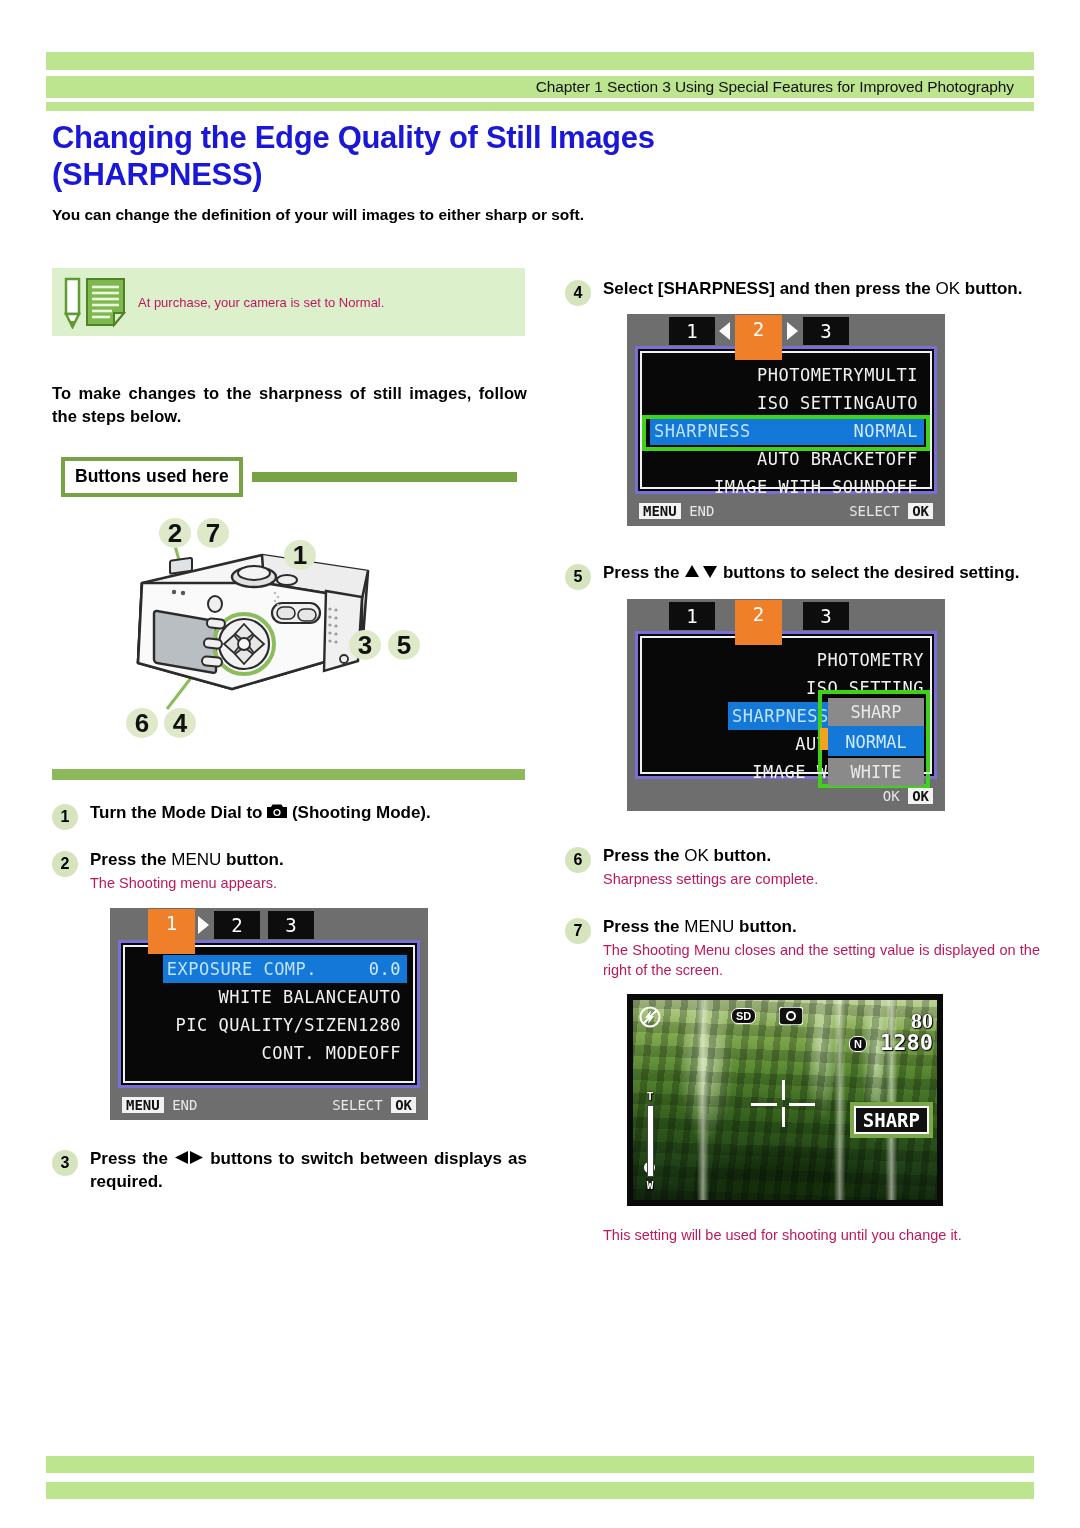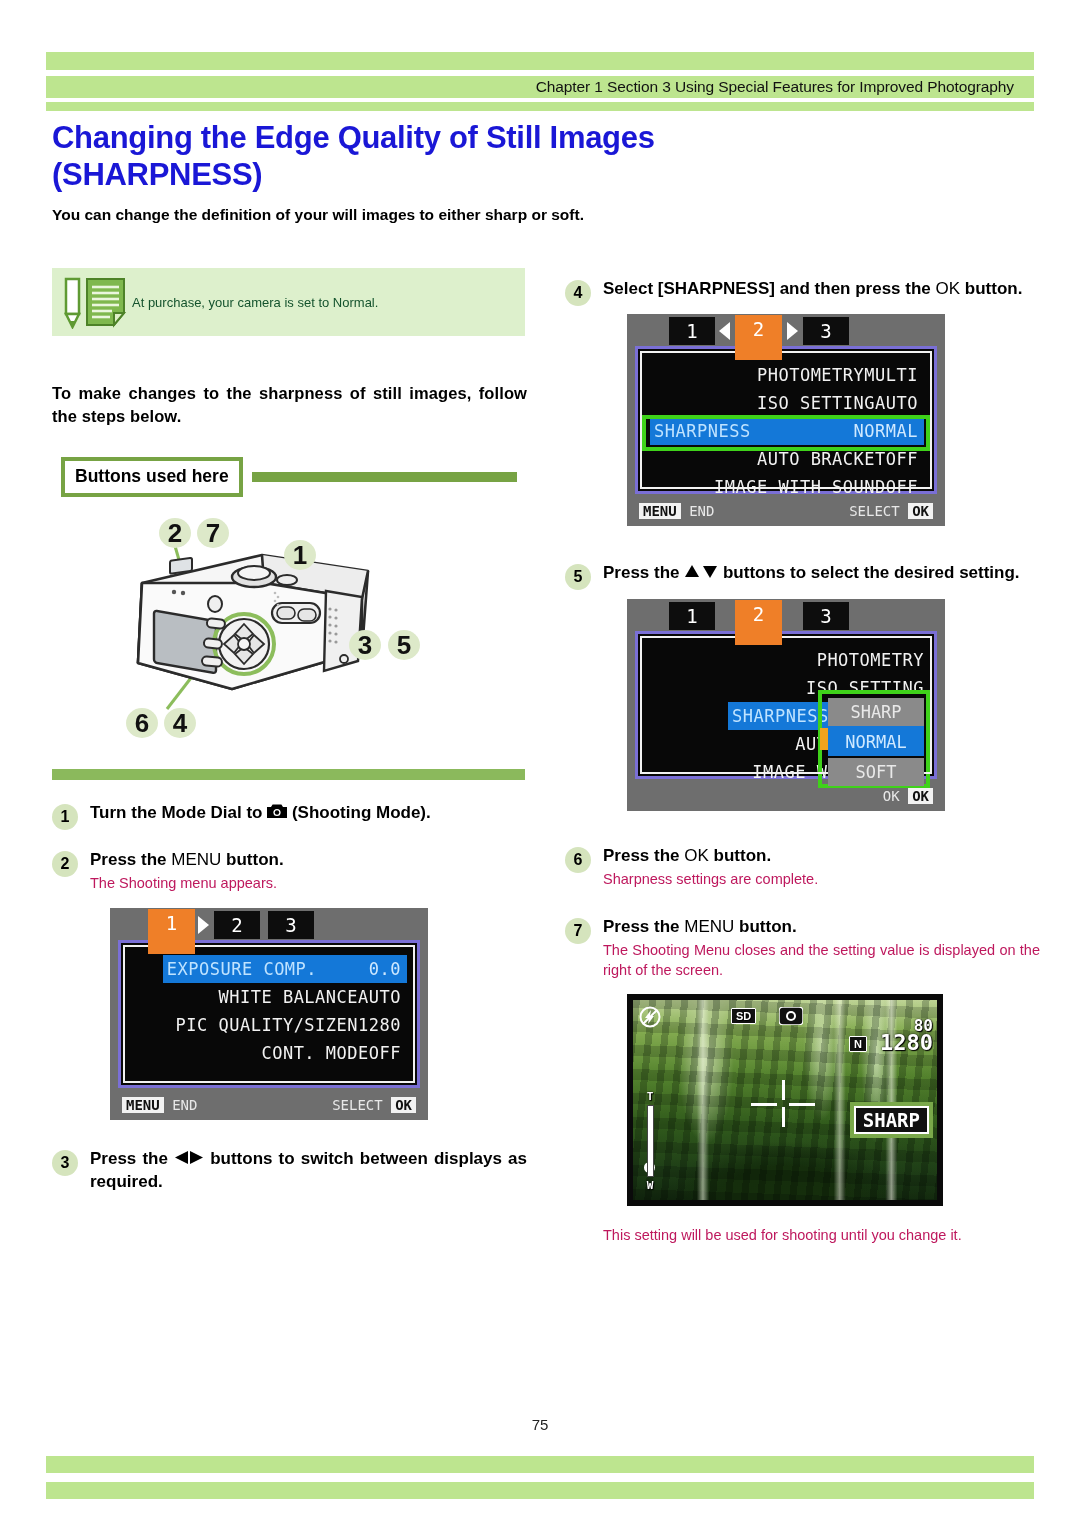--- a/index.html
+++ b/index.html
@@ -38,21 +38,21 @@
   
   .col-left  { position: absolute; left: 52px;  top: 268px; width: 475px; }
   .col-right { position: absolute; left: 565px; top: 278px; width: 475px; }
 
   
   .note-box {
     position: relative; width: 473px; height: 68px;
     background: #ddf0cc; display: flex; align-items: center;
   }
   .note-icon { width: 70px; height: 54px; margin-left: 10px; position: relative; flex: none; }
-  .note-text { font-size: 13px; color: #14532d; }
+  .note-text { font-size: 13px; color: #be185d; margin-left: 6px; }
 
   
   .intro {
     margin-top: 46px; font-size: 16.5px; font-weight: bold; line-height: 1.42;
     text-align: justify; text-align-last: left; letter-spacing: 0.1px;
   }
 
   
   .bu-wrap { position: relative; margin-top: 28px; height: 40px; width: 473px; }
   .bu-label {
@@ -176,21 +176,21 @@
     background:
       linear-gradient(90deg, rgba(240,248,225,.0) 21%, rgba(240,248,225,.55) 23%, rgba(240,248,225,.0) 25%),
       linear-gradient(90deg, rgba(240,248,225,.0) 66%, rgba(245,250,230,.5) 68%, rgba(240,248,225,.0) 70%),
       linear-gradient(90deg, rgba(240,248,225,.0) 83%, rgba(248,252,235,.55) 85%, rgba(240,248,225,.0) 87%);
   }
   .osd { position: absolute; color: #fff; z-index: 4;
     font-family: "DejaVu Sans Mono", monospace;
     text-shadow: 0 0 2px #000, 1px 1px 1px #000; }
   .osd-badge {
     background: #111; color: #fff; font-size: 11px; font-weight: bold;
-    padding: 1px 4px; border-radius: 1px; border: 1px solid #fff;
+    padding: 1px 4px; border-radius: 7px; border: 1px solid #fff;
     font-family: "Liberation Sans", sans-serif;
   }
   .sharp-badge {
     position: absolute; right: 10px; top: 108px; z-index: 6;
     border: 4px solid #7aa84a; background: #111;
   }
   .sharp-badge span {
     display: block; border: 2px solid #fff; color: #fff;
     font-size: 19px; font-weight: bold; padding: 1px 7px;
     font-family: "DejaVu Sans Mono", monospace;
@@ -487,21 +487,21 @@
           <div class="row">
             <span class="lbl">AUTO BRACKET</span>
           </div>
           <div class="row">
             <span class="lbl">IMAGE WITH SOUND</span>
           </div>
         </div>
         <div class="popup">
           <div>SHARP</div>
           <div class="cur">NORMAL<span class="popup-marker"></span></div>
-          <div>SOFT</div>
+          <div>WHITE</div>
         </div>
         <div class="grn-box" style="right:4px; top:56px; width:112px; height:98px;"></div>
       </div>
       <div class="lcd-foot">
         <span></span>
         <span><span>OK</span> <span class="kbox">OK</span></span>
       </div>
     </div>
 
     <div class="step" style="margin-top:34px;">
@@ -534,21 +534,21 @@
       <span class="osd osd-badge" style="left:104px; top:14px;">SD</span>
 
       <span class="osd" style="left:152px; top:13px;">
         <svg width="24" height="18" viewBox="0 0 24 18">
           <rect x="0" y="0" width="24" height="18" rx="4" fill="#111" stroke="#fff" stroke-width="1.5"></rect>
           <circle cx="12" cy="9" r="5" fill="#fff"></circle>
           <circle cx="12" cy="9" r="3" fill="#111"></circle>
         </svg>
       </span>
 
-      <span class="osd" style="right:10px; top:22px; font-size:16px; font-weight:bold;">80</span>
+      <span class="osd" style="right:10px; top:14px; font-size:22px; font-weight:bold;font-family:Liberation Serif, serif;">80</span>
 
       <span class="osd osd-badge" style="right:76px; top:42px;">N</span>
       <span class="osd" style="right:10px; top:36px; font-size:22px; font-weight:bold;">1280</span>
 
       <div class="zoombar">
         <div class="osd" style="position:static; font-size:11px; font-weight:bold; text-align:center;">T</div>
         <div class="bar"></div>
         <div class="osd" style="position:static; font-size:11px; font-weight:bold; text-align:center;">W</div>
       </div>
       <div class="osd" style="left:17px; top:168px; width:11px; height:11px; border-radius:50%; background:#fff;"></div>
@@ -559,17 +559,16 @@
       <div class="cross" style="left:155px; top:113px; width:3px; height:20px;"></div>
 
       <div class="sharp-badge">
         <span>SHARP</span>
       </div>
     </div>
 
     <div class="step-sub just" style="margin-top:20px; padding-left:38px;">This setting will be used for shooting until you change it.</div>
   </div>
 
-  <div class="pageno">75</div>
   <div class="ftr-bar ftr-bar-1"></div>
   <div class="ftr-bar ftr-bar-2"></div>
 
 </div>
 
 </body></html>

